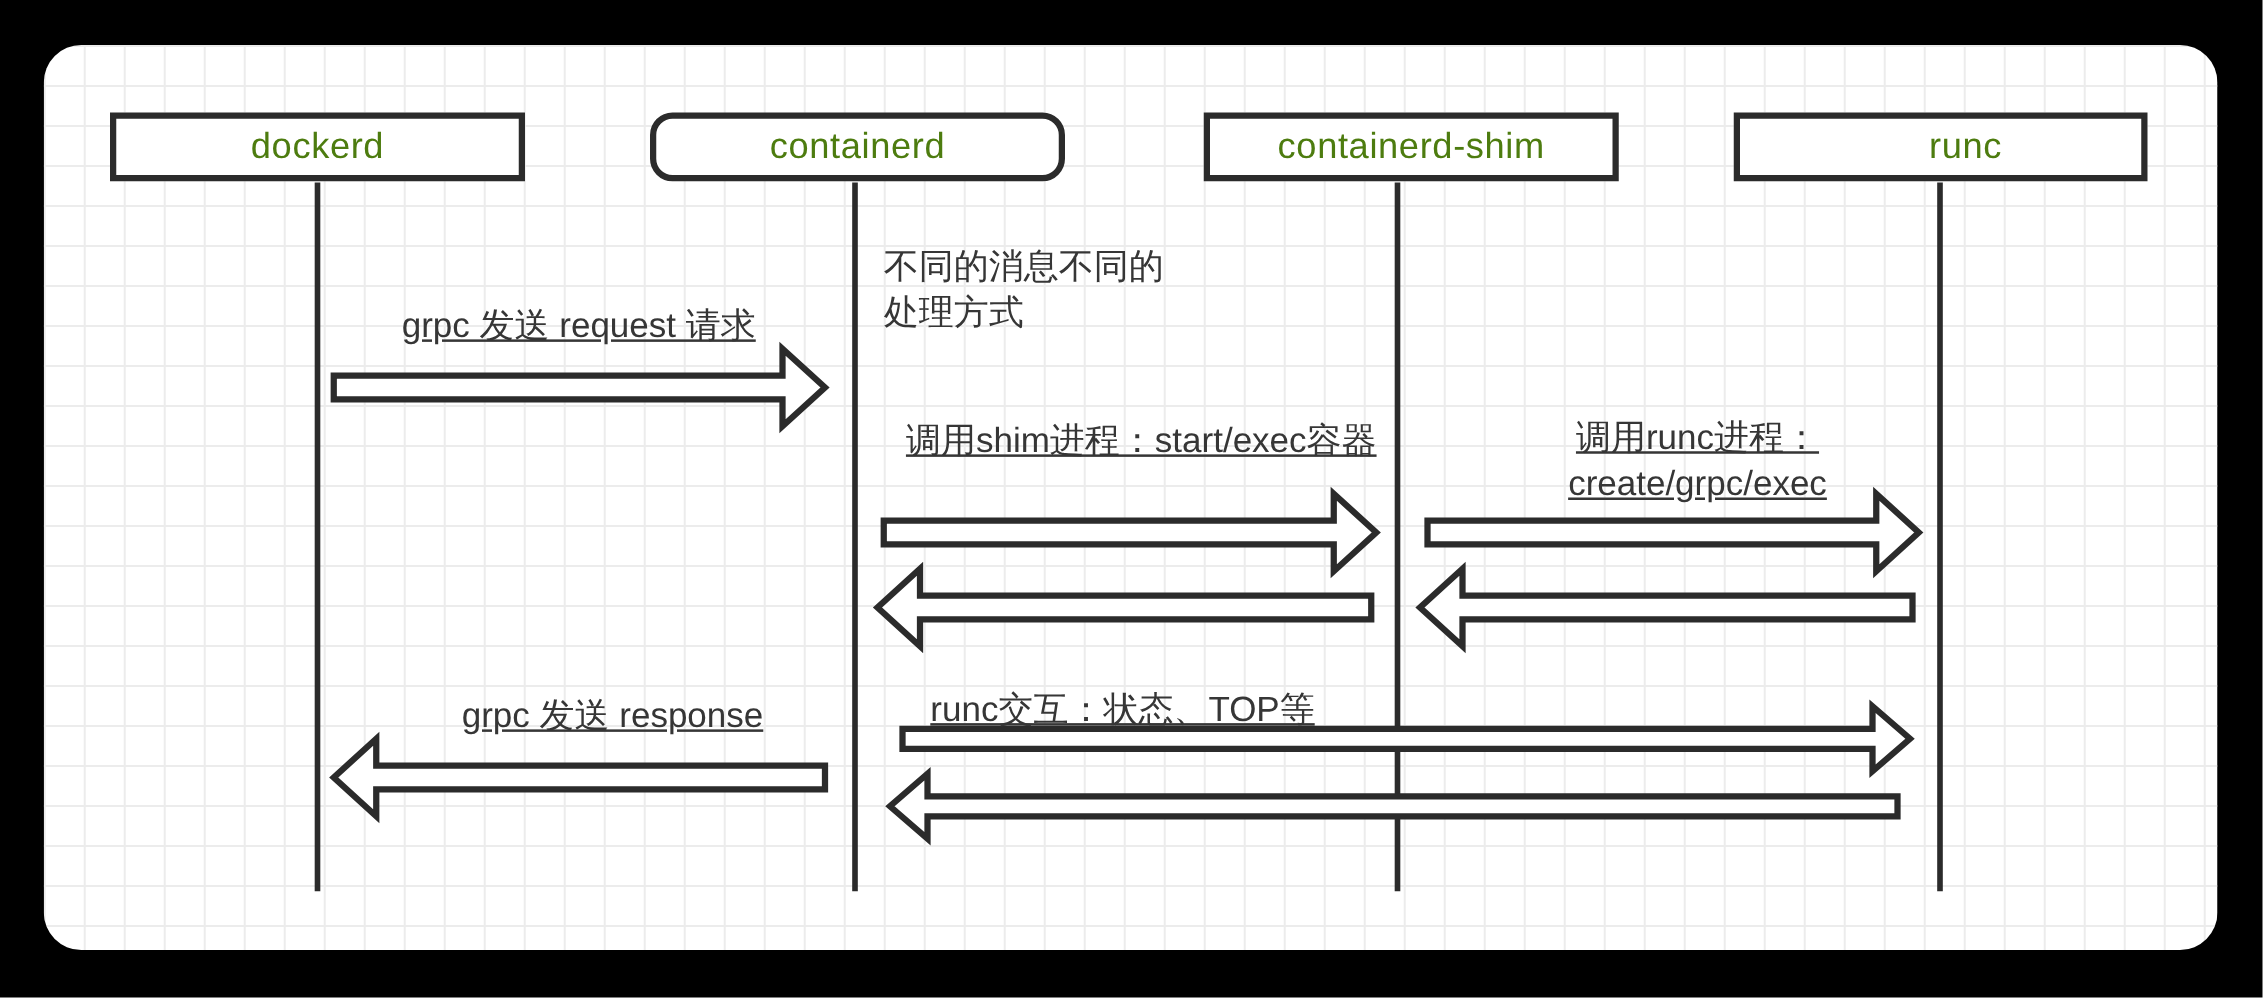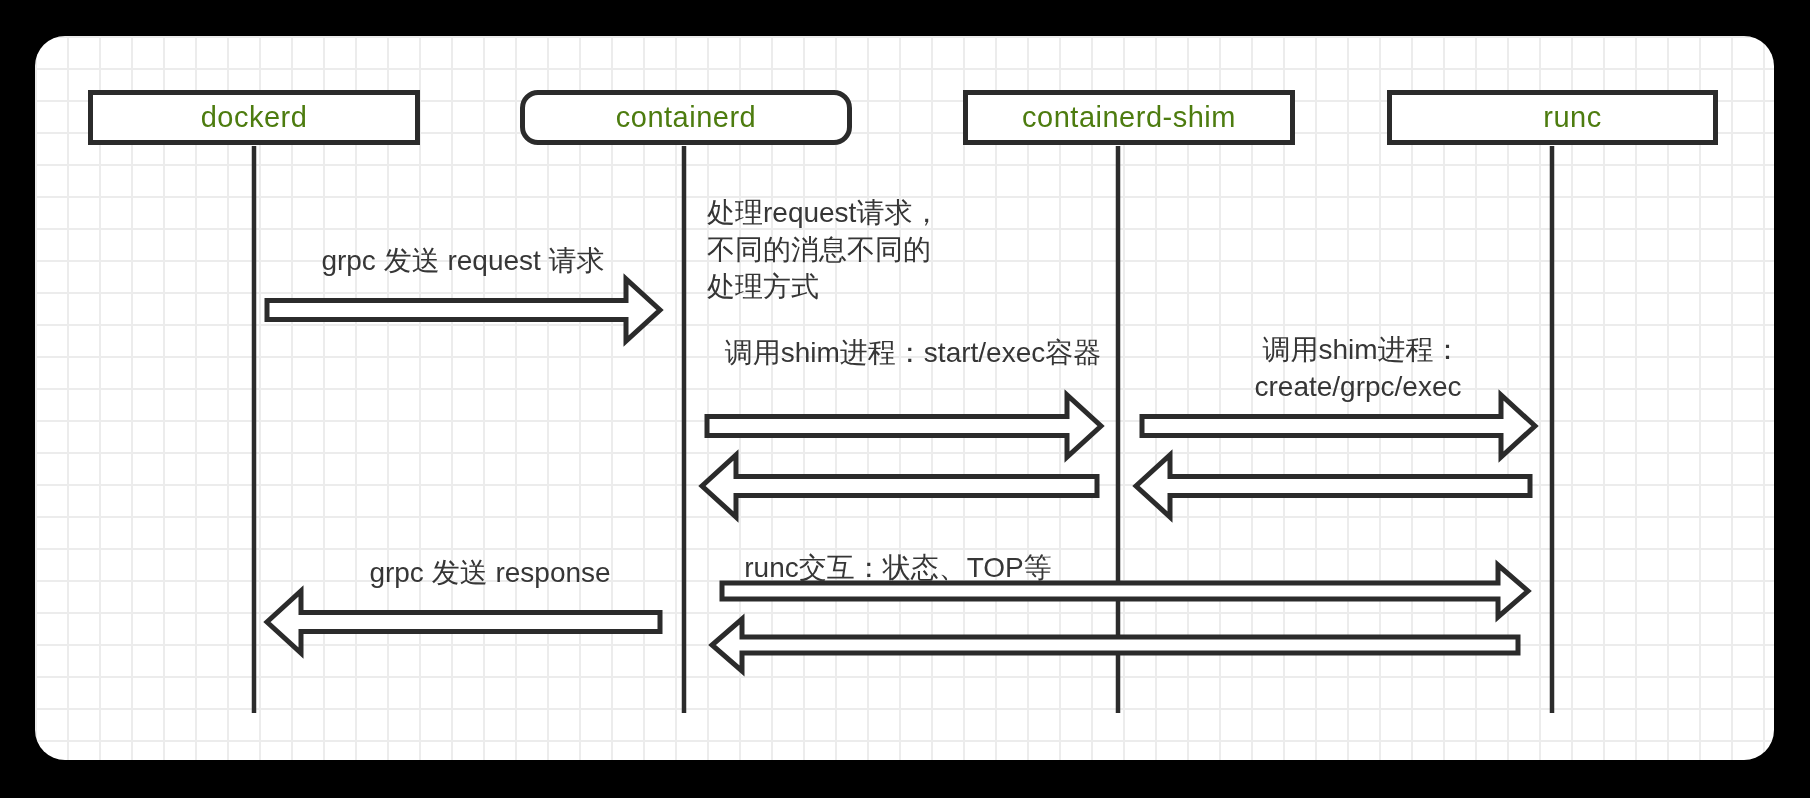--- a/index.html
+++ b/index.html
@@ -44,21 +44,22 @@
   .label {
     position: absolute;
     font-size: 28px;
     color: #363636;
     white-space: nowrap;
     z-index: 4;
     line-height: 37px;
   }
   .label.centered {
     transform: translate(-50%, -50%);
-    text-align: right;
+    text-align: center;
+    text-decoration: underline;
   }
   svg.diagram { position: absolute; left: 0; top: 0; z-index: 2; }
 </style>
 </head>
 <body>
 
 <div class="canvas">
 
   <svg class="diagram layer" width="1739" height="724" viewBox="0 0 1739 724">
       <line x1="219" x2="219" y1="110" y2="677" stroke="#2b2b2b" stroke-width="4.5"></line>
@@ -84,29 +85,28 @@
   <div class="actor" style="left:918px; width:332px;margin-left:10px;">
     <span>containerd-shim</span>
   </div>
   <div class="actor" style="left:1352px; width:331px;padding-left:40px;">
     <span>runc</span>
   </div>
 
   <div class="label centered" style="left:428px; top:224px;">grpc 发送 request 请求</div>
 
   <div class="label" style="left:672px; top:158px;">
-    <div>处理request请求，</div>
     <div>不同的消息不同的</div>
     <div>处理方式</div>
   </div>
 
   <div class="label centered" style="left:878px; top:316px;">调用shim进程：start/exec容器</div>
 
   <div class="label centered" style="left:1323px; top:332px;">
-    <div>调用shim进程：</div>
+    <div>调用runc进程：</div>
     <div>create/grpc/exec</div>
   </div>
 
   <div class="label centered" style="left:863px; top:531px;">runc交互：状态、TOP等</div>
 
   <div class="label centered" style="left:455px; top:536px;">grpc 发送 response</div>
 
 </div>
 
 </body></html>

